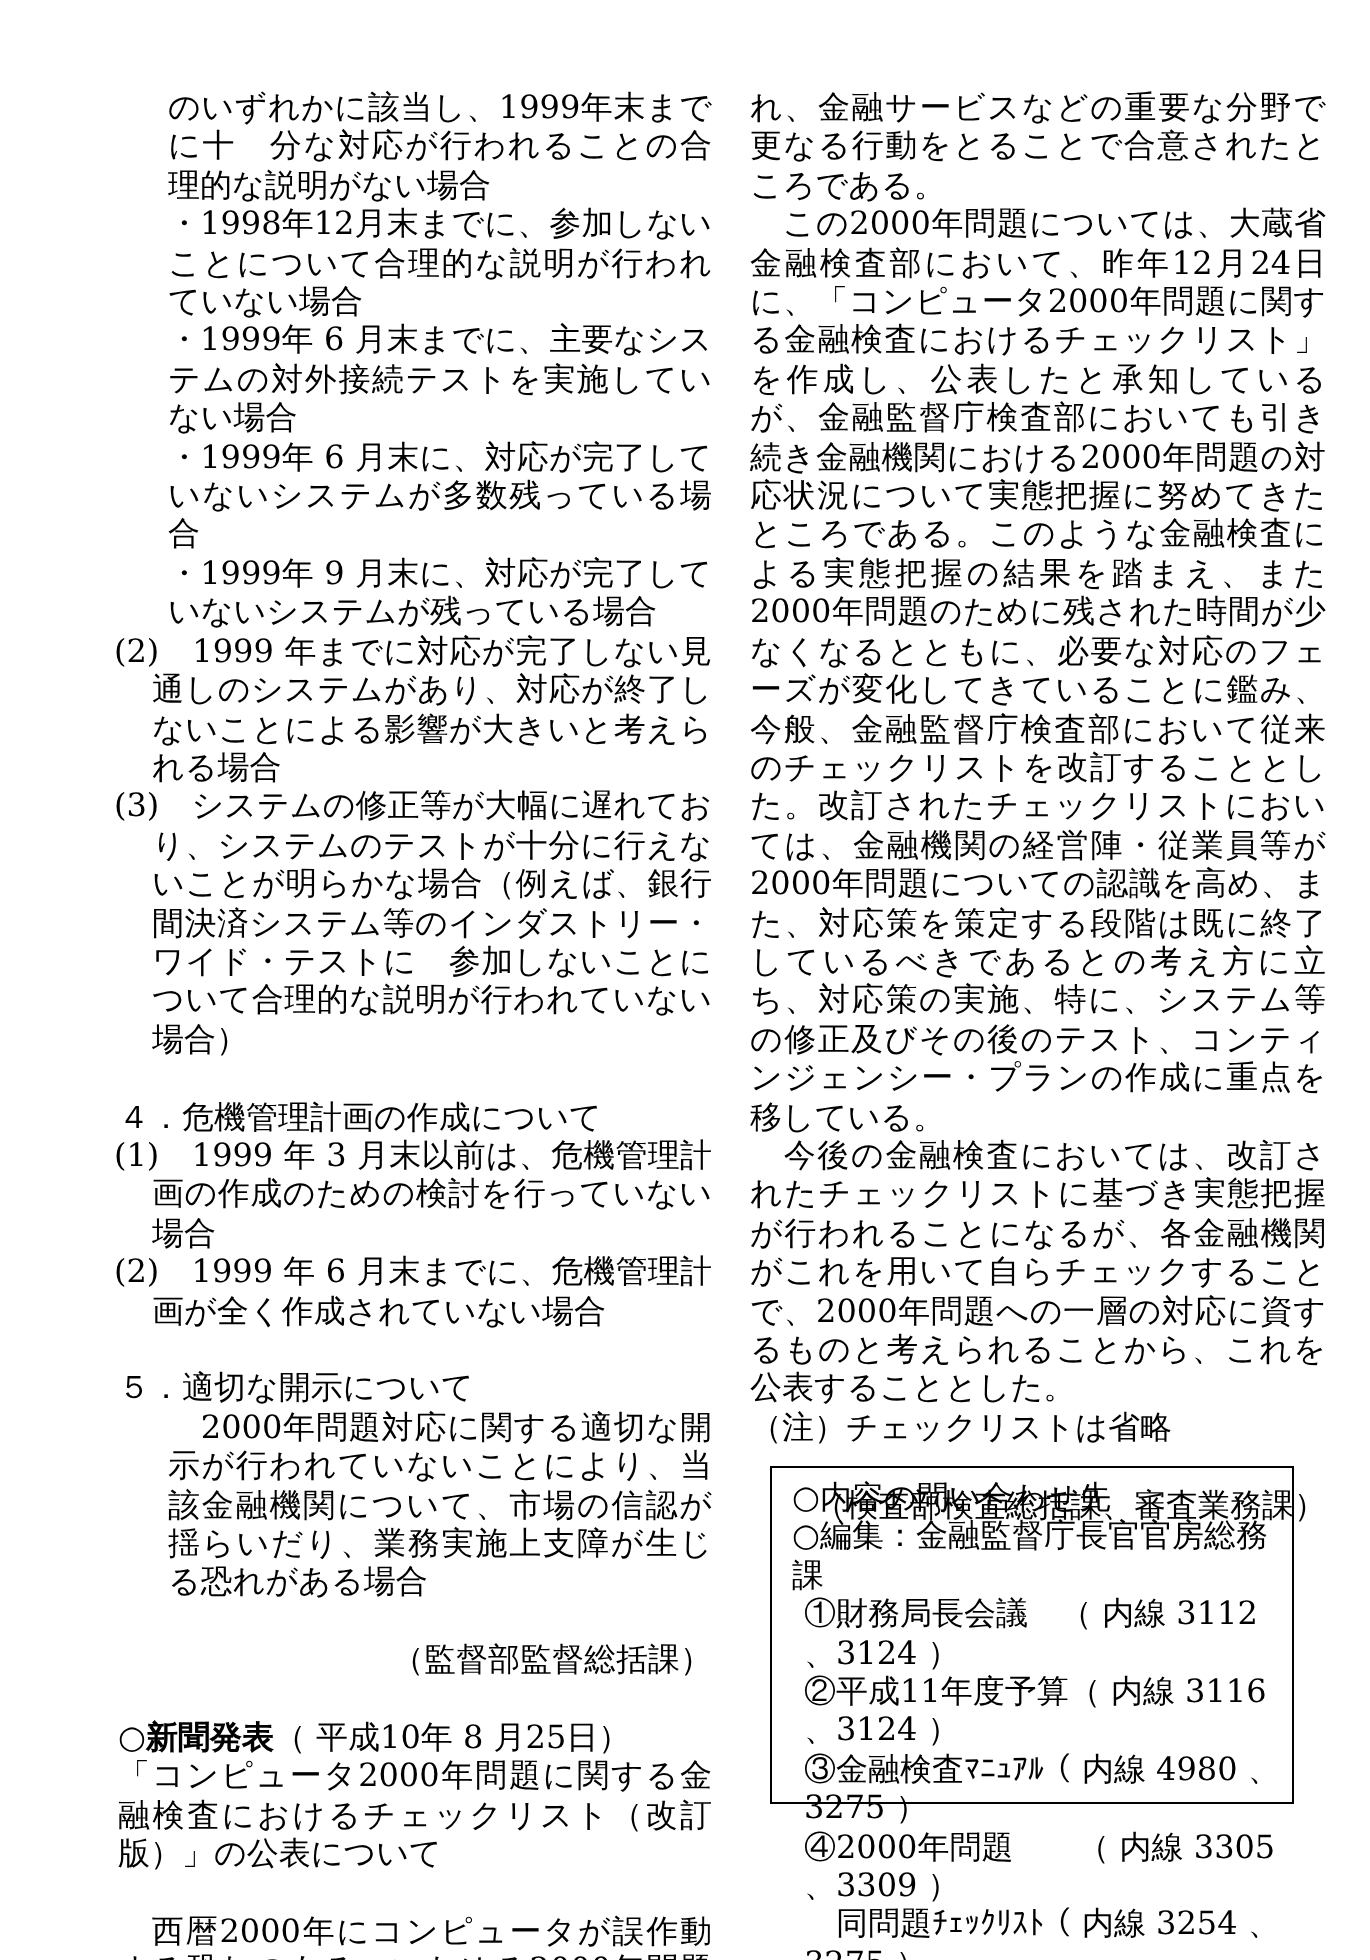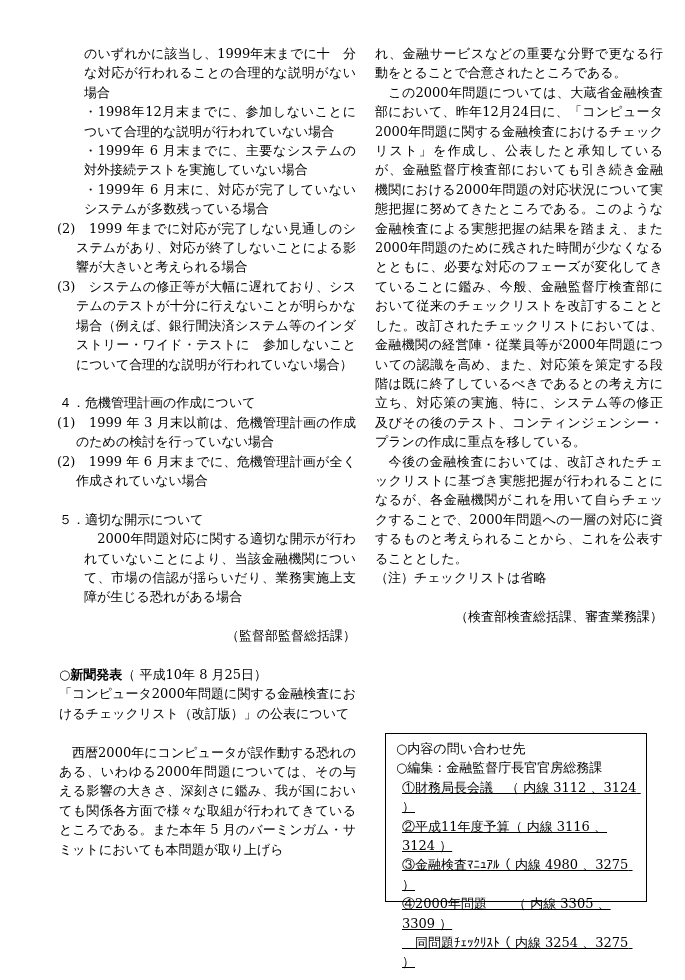--- a/index.html
+++ b/index.html
@@ -1,21 +1,21 @@
 <!DOCTYPE html>
 <html lang="ja"><head>
 <meta charset="utf-8">
 <style>
   html,body{margin:0;padding:0;background:#ffffff;}
   .page{
     position:relative;
     width:685px;height:980px;
     background:#ffffff;color:#000000;
     font-family:"DejaVu Serif","Liberation Serif",serif;
-    font-size:13px;line-height:19.4px;
+    font-size:16px;line-height:19.4px;
     overflow:hidden;
   }
   .col{position:absolute;top:44px;text-align:justify;}
   .col-left{left:57px;width:299px;}
   .col-right{left:375px;width:288px;}
   p{margin:0;}
   .hang{margin-left:27px;}
   .num{padding-left:19px;text-indent:-19px;}
   .ind1{margin-left:2px;}
   .ind2{margin-left:27px;}
@@ -24,32 +24,33 @@
   .bold{font-weight:bold;}
   .info-box{
     position:absolute;left:385px;top:733px;
     width:262px;height:169px;box-sizing:border-box;
     border:1.5px solid #000000;
     padding:5px 6px 0 10px;
     text-align:left;
   }
   .box-line{white-space:pre-wrap;}
   .tel-line{text-align:right;padding-right:2px;}
-  .entry{margin-left:6px;text-decoration:underline;}
+  .entry{margin-left:6px;}
 </style>
 </head>
 <body>
 
 <div class="page">
 
   <div class="col col-left">
     <p class="hang">のいずれかに該当し、1999年末までに十　分な対応が行われることの合理的な説明がない場合</p>
     <p class="hang">・1998年12月末までに、参加しないことについて合理的な説明が行われていない場合</p>
     <p class="hang">・1999年 6 月末までに、主要なシステムの対外接続テストを実施していない場合</p>
     <p class="hang">・1999年 6 月末に、対応が完了していないシステムが多数残っている場合</p>
+    <p class="hang">・1999年 9 月末に、対応が完了していないシステムが残っている場合</p>
     <p class="num">(2)　1999 年までに対応が完了しない見通しのシステムがあり、対応が終了しないことによる影響が大きいと考えられる場合</p>
     <p class="num">(3)　システムの修正等が大幅に遅れており、システムのテストが十分に行えないことが明らかな場合（例えば、銀行間決済システム等のインダストリー・ワイド・テストに　参加しないことについて合理的な説明が行われていない場合）</p>
 
     <p class="ind1 gap">４．危機管理計画の作成について</p>
     <p class="num">(1)　1999 年 3 月末以前は、危機管理計画の作成のための検討を行っていない場合</p>
     <p class="num">(2)　1999 年 6 月末までに、危機管理計画が全く作成されていない場合</p>
 
     <p class="ind1 gap">５．適切な開示について</p>
     <p class="ind2">　2000年問題対応に関する適切な開示が行われていないことにより、当該金融機関について、市場の信認が揺らいだり、業務実施上支障が生じる恐れがある場合</p>
 

